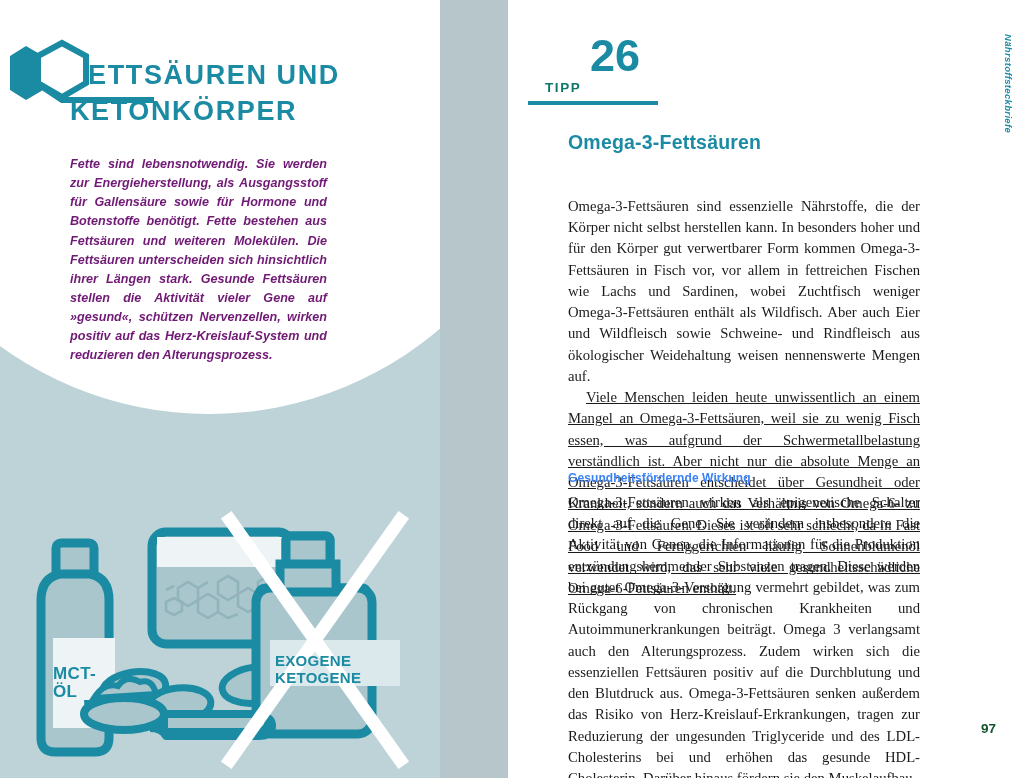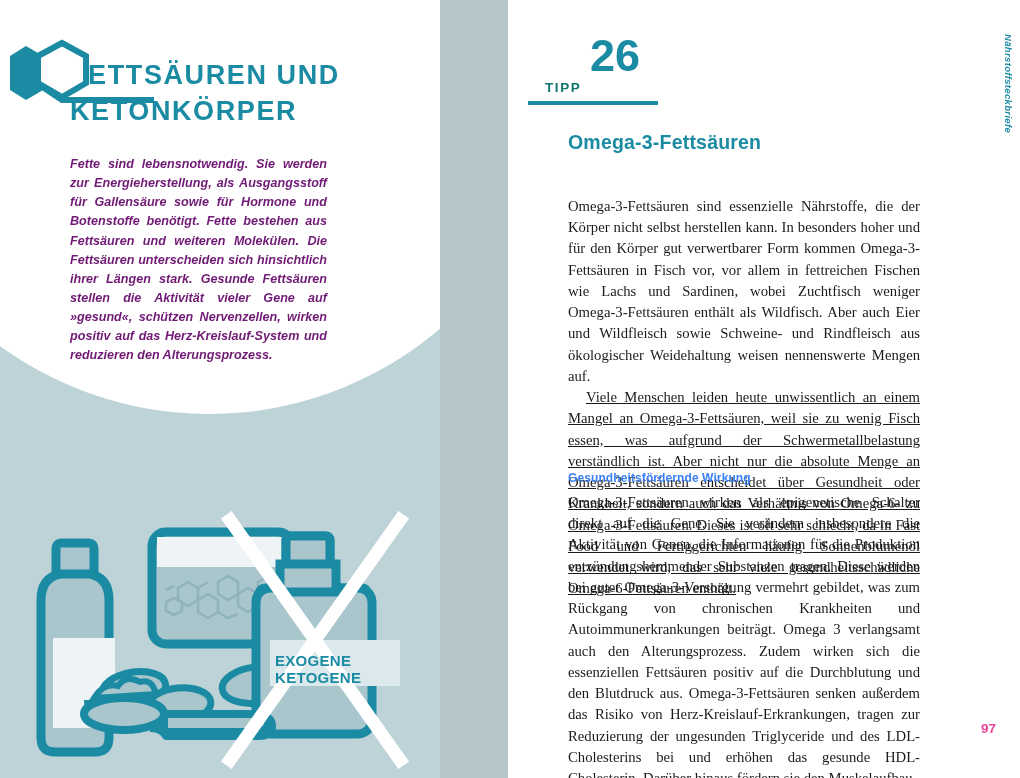--- a/index.html
+++ b/index.html
@@ -98,21 +98,21 @@
     width:20px;height:150px;
     color:#1b8ba3;
     font-size:9.6px;font-style:italic;font-weight:bold;
     letter-spacing:0.3px;
     writing-mode:vertical-rl;
     text-orientation:mixed;
     white-space:nowrap;
   }
   .page-number{
     position:absolute;right:24px;bottom:42px;
-    color:#ec4899;font-size:13.5px;font-weight:bold;
+    color:#14532d;font-size:13.5px;font-weight:bold;
   }
 </style>
 </head>
 <body>
 
 <div class="page">
 
   <div class="left-page">
     <div class="white-circle"></div>
 
@@ -186,20 +186,25 @@
           <path d="M164,244 L254,244 Q268,244 268,253 Q268,262 254,262 L164,262 Z" fill="#a9c6cd" stroke="#1b8ba3" stroke-width="8" stroke-linejoin="round"></path>
         </g>
 
         <g stroke="#ffffff" stroke-width="13" stroke-linecap="square">
           <line x1="230" y1="50" x2="400" y2="290"></line>
           <line x1="400" y1="50" x2="230" y2="290"></line>
         </g>
       </svg>
 
 
+      <div style="position:absolute;left:53px;top:168px;width:62px;height:90px;
+                  display:flex;flex-direction:column;align-items:center;justify-content:center;
+                  color:#1b8ba3;font-size:17px;font-weight:bold;line-height:1.06;letter-spacing:0.4px;">
+        <span>MCT-ÖL</span>
+      </div>
 
       <div style="position:absolute;left:270px;top:170px;width:130px;height:46px;
                   display:flex;flex-direction:column;align-items:flex-start;justify-content:flex-end;
                   padding-left:5px;box-sizing:border-box;
                   color:#1b8ba3;font-size:15px;font-weight:bold;line-height:1.1;letter-spacing:0.3px;">
         <span>EXOGENE</span>
         <span>KETOGENE</span>
       </div>
     </div>
   </div>

